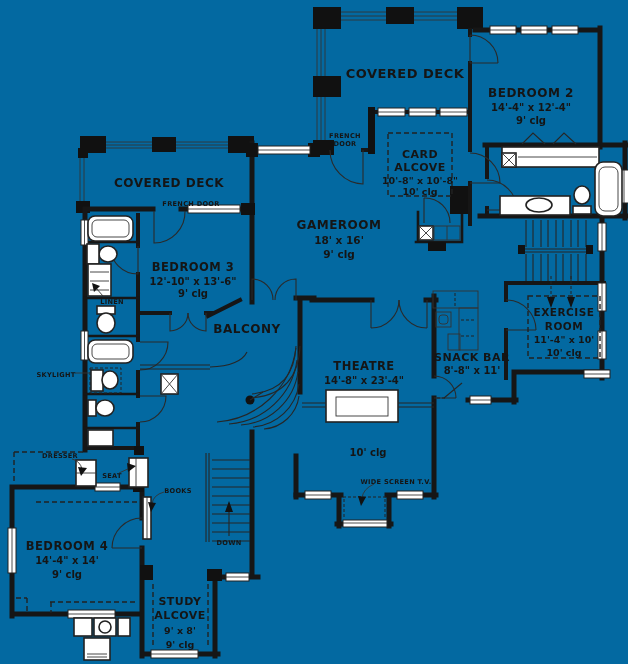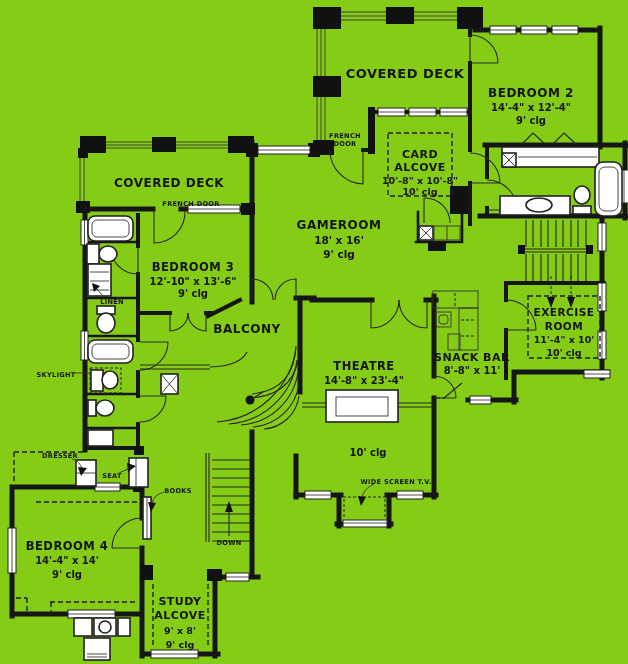--- a/index.html
+++ b/index.html
@@ -1,16 +1,16 @@
 <!DOCTYPE html>
 <html><head>
 <meta charset="utf-8">
 <style>
   html,body{margin:0;padding:0;background:#fff;}
-  .page{width:628px;height:664px;background:#84cc16;position:relative;overflow:hidden;}
+  .page{width:628px;height:664px;background:#0369a1;position:relative;overflow:hidden;}
   svg{display:block;}
   .wall{stroke:#161616;fill:none;stroke-linecap:square;}
   .w5{stroke-width:5;}
   .w4{stroke-width:4;}
   .w3{stroke-width:2.6;}
   .thin{stroke:#262626;stroke-width:1.1;fill:none;}
   .hair{stroke:#333;stroke-width:0.9;fill:none;}
   .door{stroke:#2a2a2a;stroke-width:1.1;fill:none;}
   .dash{stroke:#222;stroke-width:1.4;fill:none;stroke-dasharray:5 3;}
   .dash2{stroke:#222;stroke-width:1;fill:none;stroke-dasharray:3 2;}

